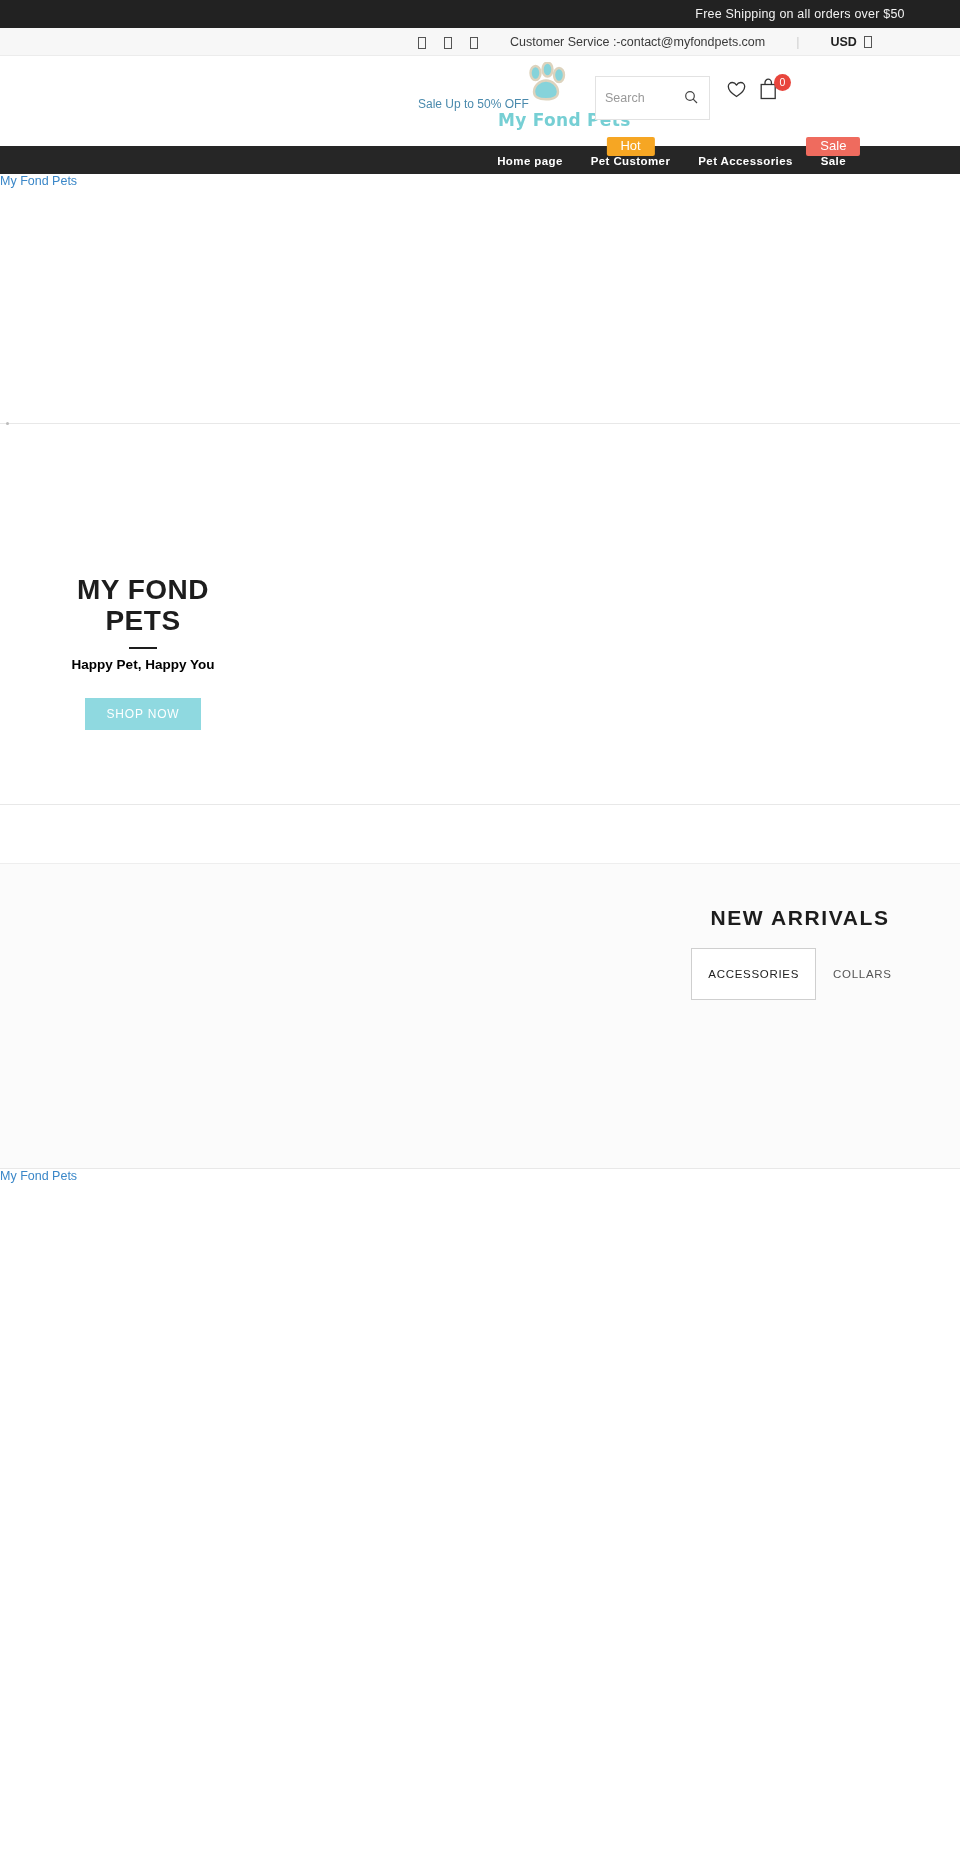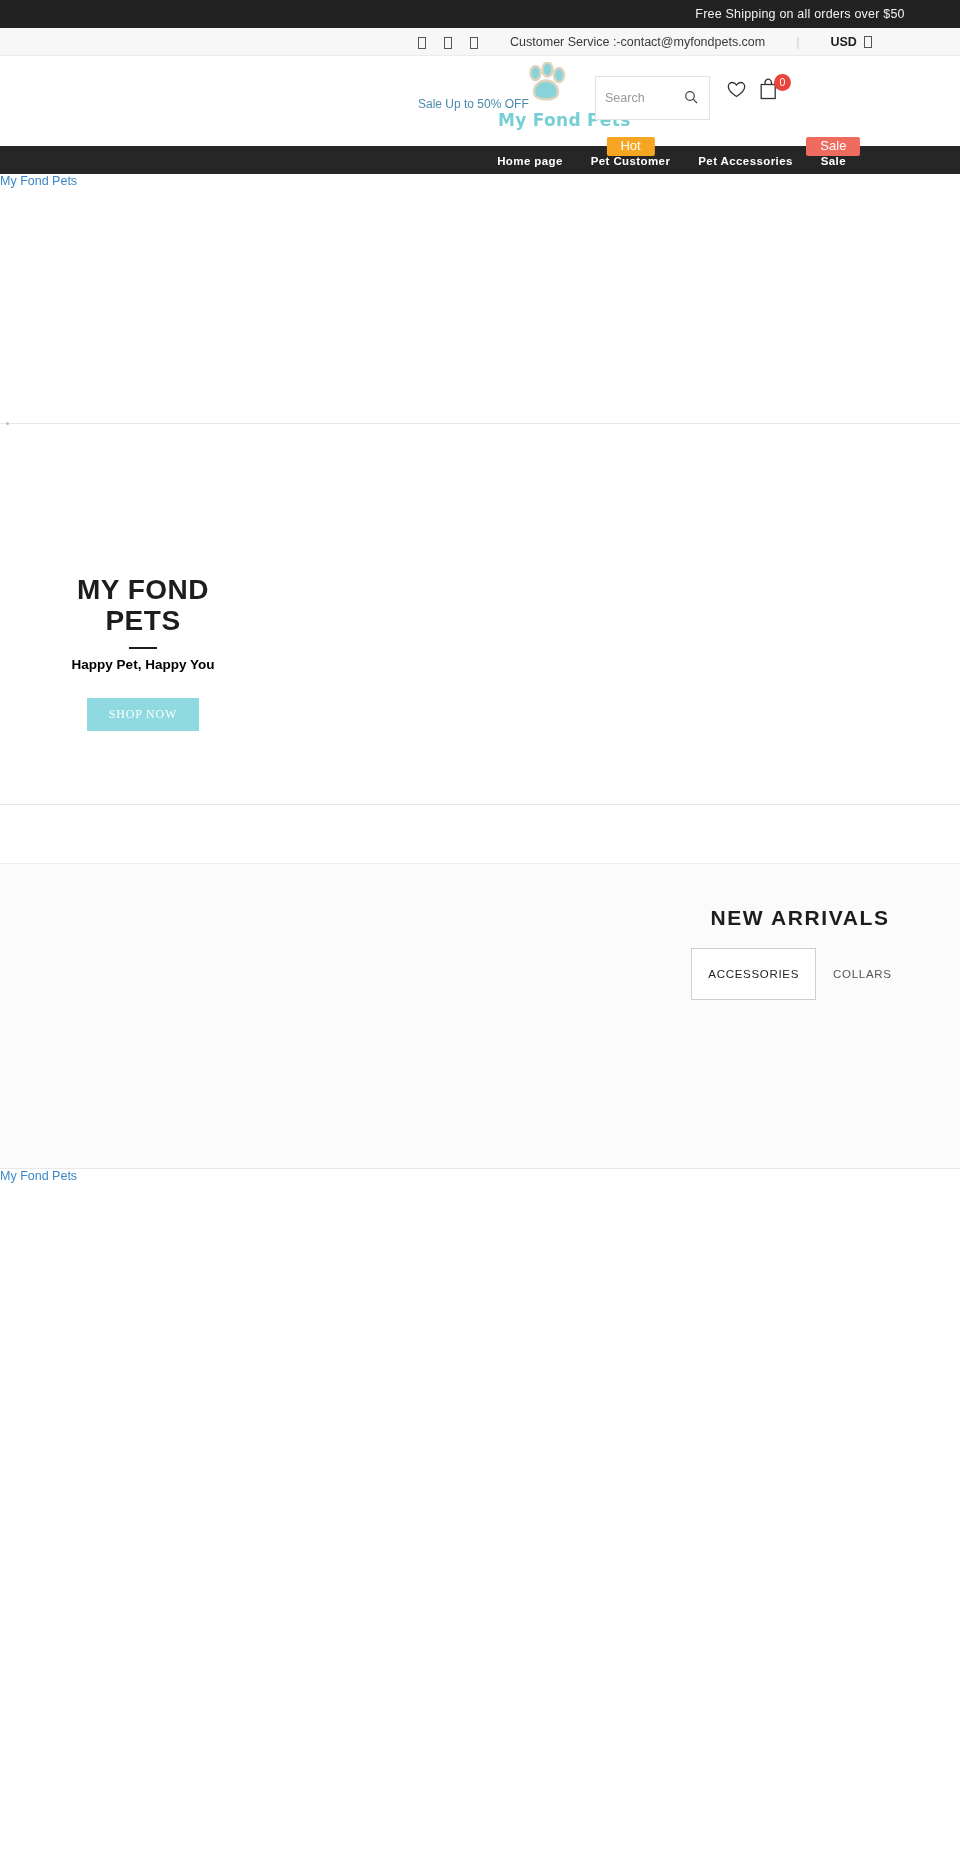--- a/index.html
+++ b/index.html
@@ -295,21 +295,21 @@
     display: inline-block;
     margin-top: 22px;
     background: #8fd9e0;
     color: #ffffff;
     font-size: 12px;
     letter-spacing: .8px;
     padding: 9px 22px;
     text-decoration: none;
     border: 0;
     cursor: pointer;
-    font-family: Liberation Serif, serif;
+    font-family: Liberation Sans, sans-serif;
   }
   .hero-lower-rule {
     position: absolute;
     left: 0;
     top: 630px;
     width: 1600px;
     height: 1px;
     background: #e8e8e8;
   }
 

